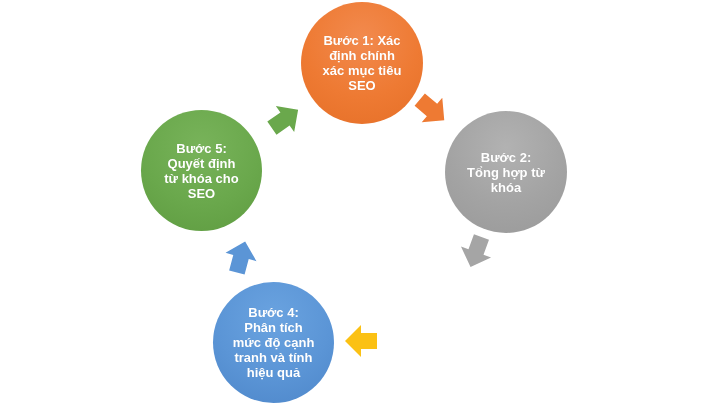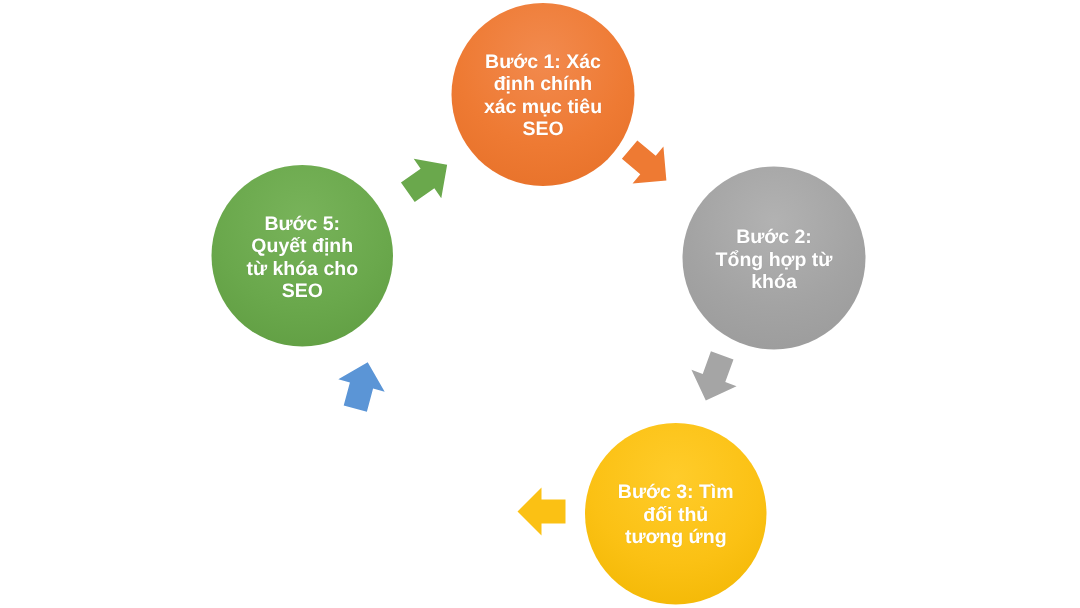--- a/index.html
+++ b/index.html
@@ -32,21 +32,21 @@
     .circle .label {
       color: #ffffff;
       font-weight: bold;
       font-size: 13px;
       line-height: 15px;
       white-space: pre-line;
       text-shadow: 0 0 1px rgba(0,0,0,0.08);
     }
     .c1 { left: 301px; top: 2px;   width: 122px; height: 122px;
           background: radial-gradient(circle at 50% 30%, #f28a4e 0%, #ee7a33 55%, #e56f27 100%); }
-    .c2 { left: 455px; top: 111px; width: 122px; height: 122px;
+    .c2 { left: 445px; top: 111px; width: 122px; height: 122px;
           background: radial-gradient(circle at 50% 30%, #b2b2b2 0%, #a3a3a3 55%, #999999 100%); }
     .c3 { left: 390px; top: 282px; width: 121px; height: 121px;
           background: radial-gradient(circle at 50% 30%, #ffcc2a 0%, #fbc114 55%, #f0b500 100%); }
     .c4 { left: 213px; top: 282px; width: 121px; height: 121px;
           background: radial-gradient(circle at 50% 30%, #6aa3e0 0%, #5b95d6 55%, #4d86c9 100%); }
     .c5 { left: 141px; top: 110px; width: 121px; height: 121px;
           background: radial-gradient(circle at 50% 30%, #78b35a 0%, #6aa84c 55%, #5e9b40 100%); }
 
     .arrow {
       position: absolute;
@@ -66,26 +66,28 @@
 xác mục tiêu
 SEO</span>
   </div>
 
   <div class="circle c2">
     <span class="label">Bước 2:
 Tổng hợp từ
 khóa</span>
   </div>
 
-  <div class="circle c3">
-    <span class="label">Bước 3: Tìm
-đối thủ
-tương ứng</span>
+
+  <div class="circle c4">
+    <span class="label">Bước 4:
+Phân tích
+mức độ cạnh
+tranh và tính
+hiệu quả</span>
   </div>
-
 
   <div class="circle c5">
     <span class="label">Bước 5:
 Quyết định
 từ khóa cho
 SEO</span>
   </div>
 
   <div class="arrow" style="left:414px; top:92px; transform: rotate(40deg);">
     <svg viewBox="0 0 36 36">

